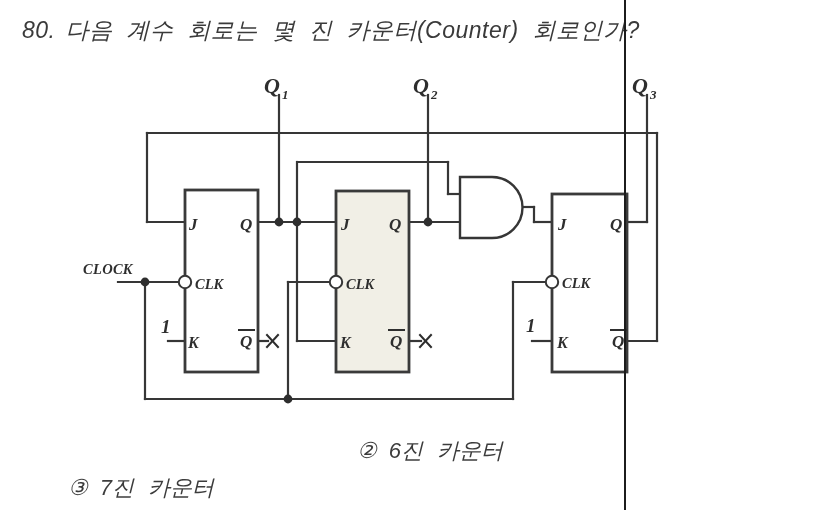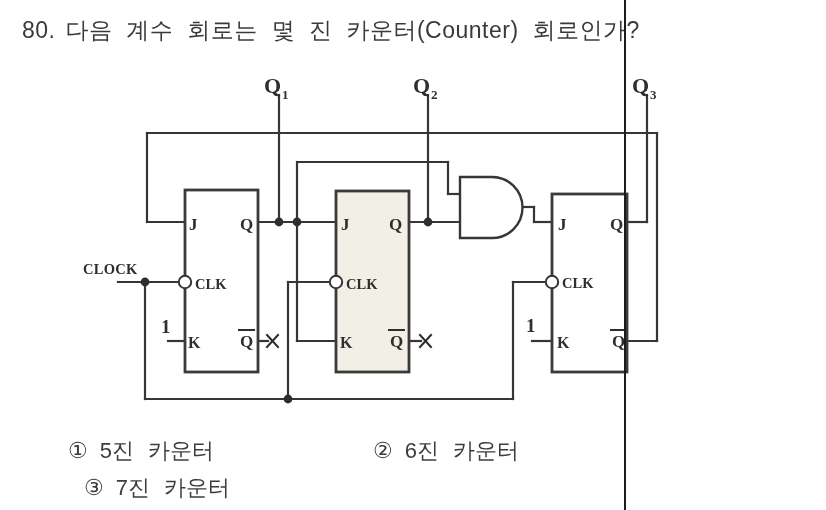--- a/index.html
+++ b/index.html
@@ -2,20 +2,21 @@
 <html><head>
 <meta charset="utf-8">
 <style>
   html,body{margin:0;padding:0;}
   .page{
     position:relative;
     width:666px;height:510px;
     background:#ffffff;
     overflow:hidden;
     font-family:"Liberation Sans",sans-serif;
+    font-style:italic;
   }
   .question-title{
     position:absolute;left:22px;top:15px;
     font-size:23px;color:#3a3a3a;
     letter-spacing:0.5px;word-spacing:7px;
     white-space:nowrap;
   }
   .question-title .qnum{margin-right:10px;}
   .circuit-svg{position:absolute;left:0;top:0;}
   .option{
@@ -142,24 +143,21 @@
       <text x="562" y="288" font-size="14.5">CLK</text>
       <text x="557" y="348" font-size="16">K</text>
       <text x="612" y="347" font-size="17">Q</text>
       <line x1="611" y1="330" x2="626" y2="330" stroke="#2e2e2e" stroke-width="2"></line>
     </g>
 
     <text x="161" y="333" font-size="19" font-weight="bold" fill="#2e2e2e">1</text>
     <text x="526" y="332" font-size="19" font-weight="bold" fill="#2e2e2e">1</text>
   </svg>
 
-  <div class="option" style="left:68px;top:436px;">
-    <span class="marker">①</span><span>5진 카운터</span>
-  </div>
-  <div class="option" style="left:357px;top:436px;margin-left:16px;">
+  <div class="option" style="left:357px;top:436px;">
     <span class="marker">②</span><span>6진 카운터</span>
   </div>
-  <div class="option" style="left:84px;top:473px;">
+  <div class="option" style="left:68px;top:473px;">
     <span class="marker">③</span><span>7진 카운터</span>
   </div>
 
   <div class="border-line"></div>
 </div>
 
 </body></html>

